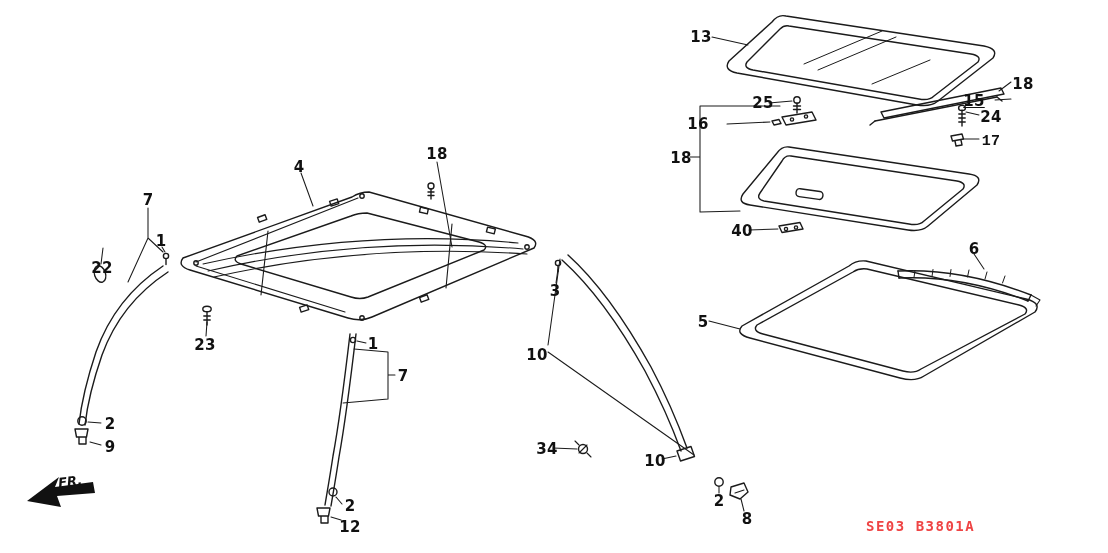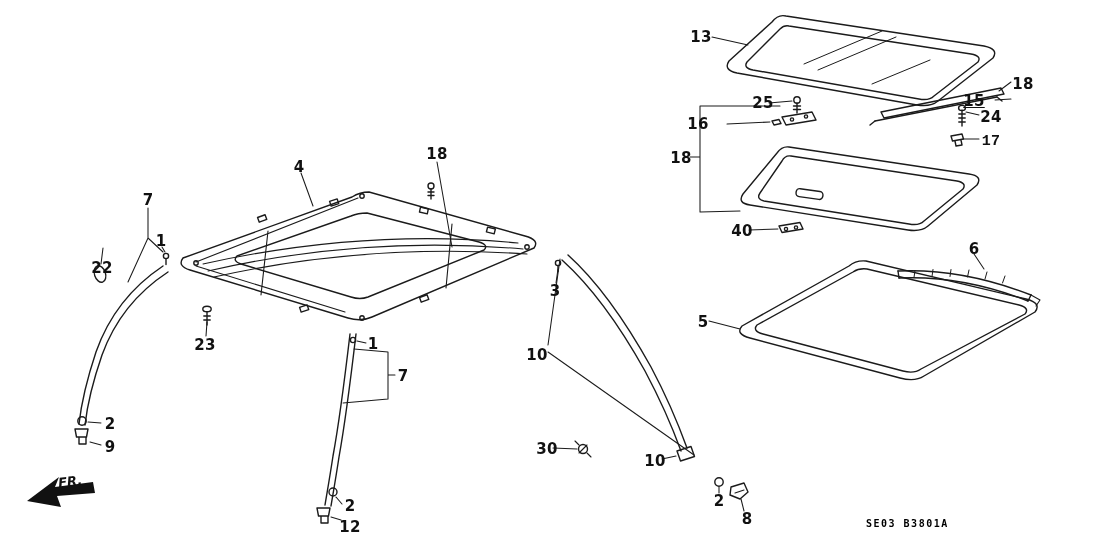--- a/index.html
+++ b/index.html
@@ -13,22 +13,22 @@
     font-family:"DejaVu Sans",sans-serif;font-weight:bold;font-size:15px;
     color:#111;white-space:nowrap;letter-spacing:.3px;
   }
   .fr-text{
     position:absolute;left:58px;top:474px;
     font-family:"DejaVu Sans",sans-serif;font-style:italic;font-weight:bold;
     font-size:13px;color:#111;transform:rotate(-7deg);
   }
   #diagram-code{
     position:absolute;left:866px;top:518px;
-    font-family:"DejaVu Sans Mono",monospace;font-weight:bold;font-size:10px;
-    color:#000000;letter-spacing:1.5px;
+    font-family:"DejaVu Sans Mono",monospace;font-weight:bold;font-size:14px;
+    color:#ef4444;letter-spacing:1.5px;
   }
 </style>
 </head>
 <body>
 
 <div id="canvas">
 
   <svg width="1108" height="553" viewBox="0 0 1108 553" xmlns="http://www.w3.org/2000/svg">
     <g fill="none" stroke="#1b1b1b" stroke-width="1.4" stroke-linecap="round" stroke-linejoin="round">
 
@@ -226,21 +226,21 @@
       <div class="part-label" style="left: 148px; top: 200px;">7</div>
       <div class="part-label" style="left: 102px; top: 240px; margin-top: 28px;">22</div>
       <div class="part-label" style="left: 161px; top: 241px;">1</div>
       <div class="part-label" style="left: 205px; top: 345px;">23</div>
       <div class="part-label" style="left: 555px; top: 291px;">3</div>
       <div class="part-label" style="left: 537px; top: 355px; text-align: center;">10</div>
       <div class="part-label" style="left: 373px; top: 344px;">1</div>
       <div class="part-label" style="left: 403px; top: 376px;">7</div>
       <div class="part-label" style="left: 110px; top: 424px;">2</div>
       <div class="part-label" style="left: 110px; top: 447px;">9</div>
-      <div class="part-label" style="left: 547px; top: 449px;">30</div>
+      <div class="part-label" style="left: 547px; top: 449px;">34</div>
       <div class="part-label" style="left: 655px; top: 461px;">10</div>
       <div class="part-label" style="left: 719px; top: 501px;">2</div>
       <div class="part-label" style="left: 747px; top: 519px;">8</div>
       <div class="part-label" style="left: 350px; top: 506px;">2</div>
       <div class="part-label" style="left: 350px; top: 527px;">12</div>
     </div>
 
   <div class="fr-text">FR.</div>
   <div id="diagram-code">SE03 B3801A</div>
 </div>

